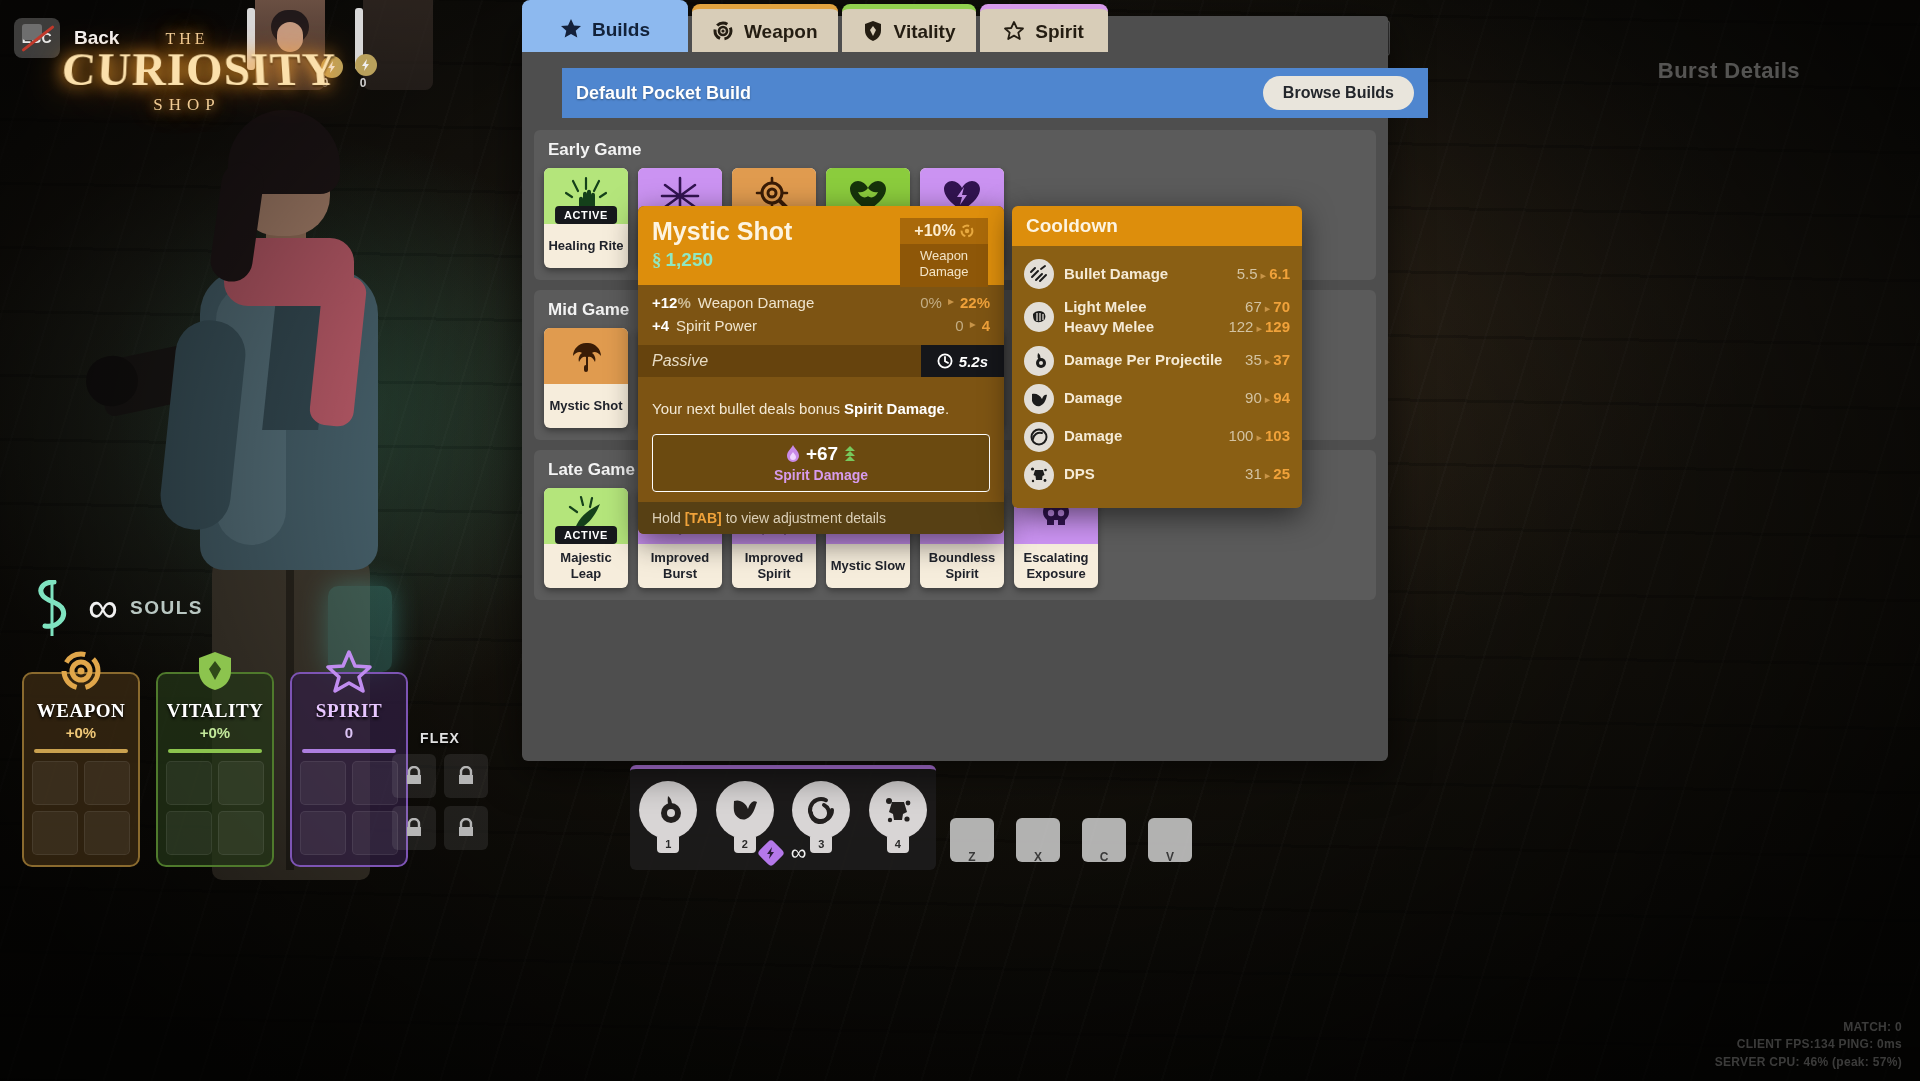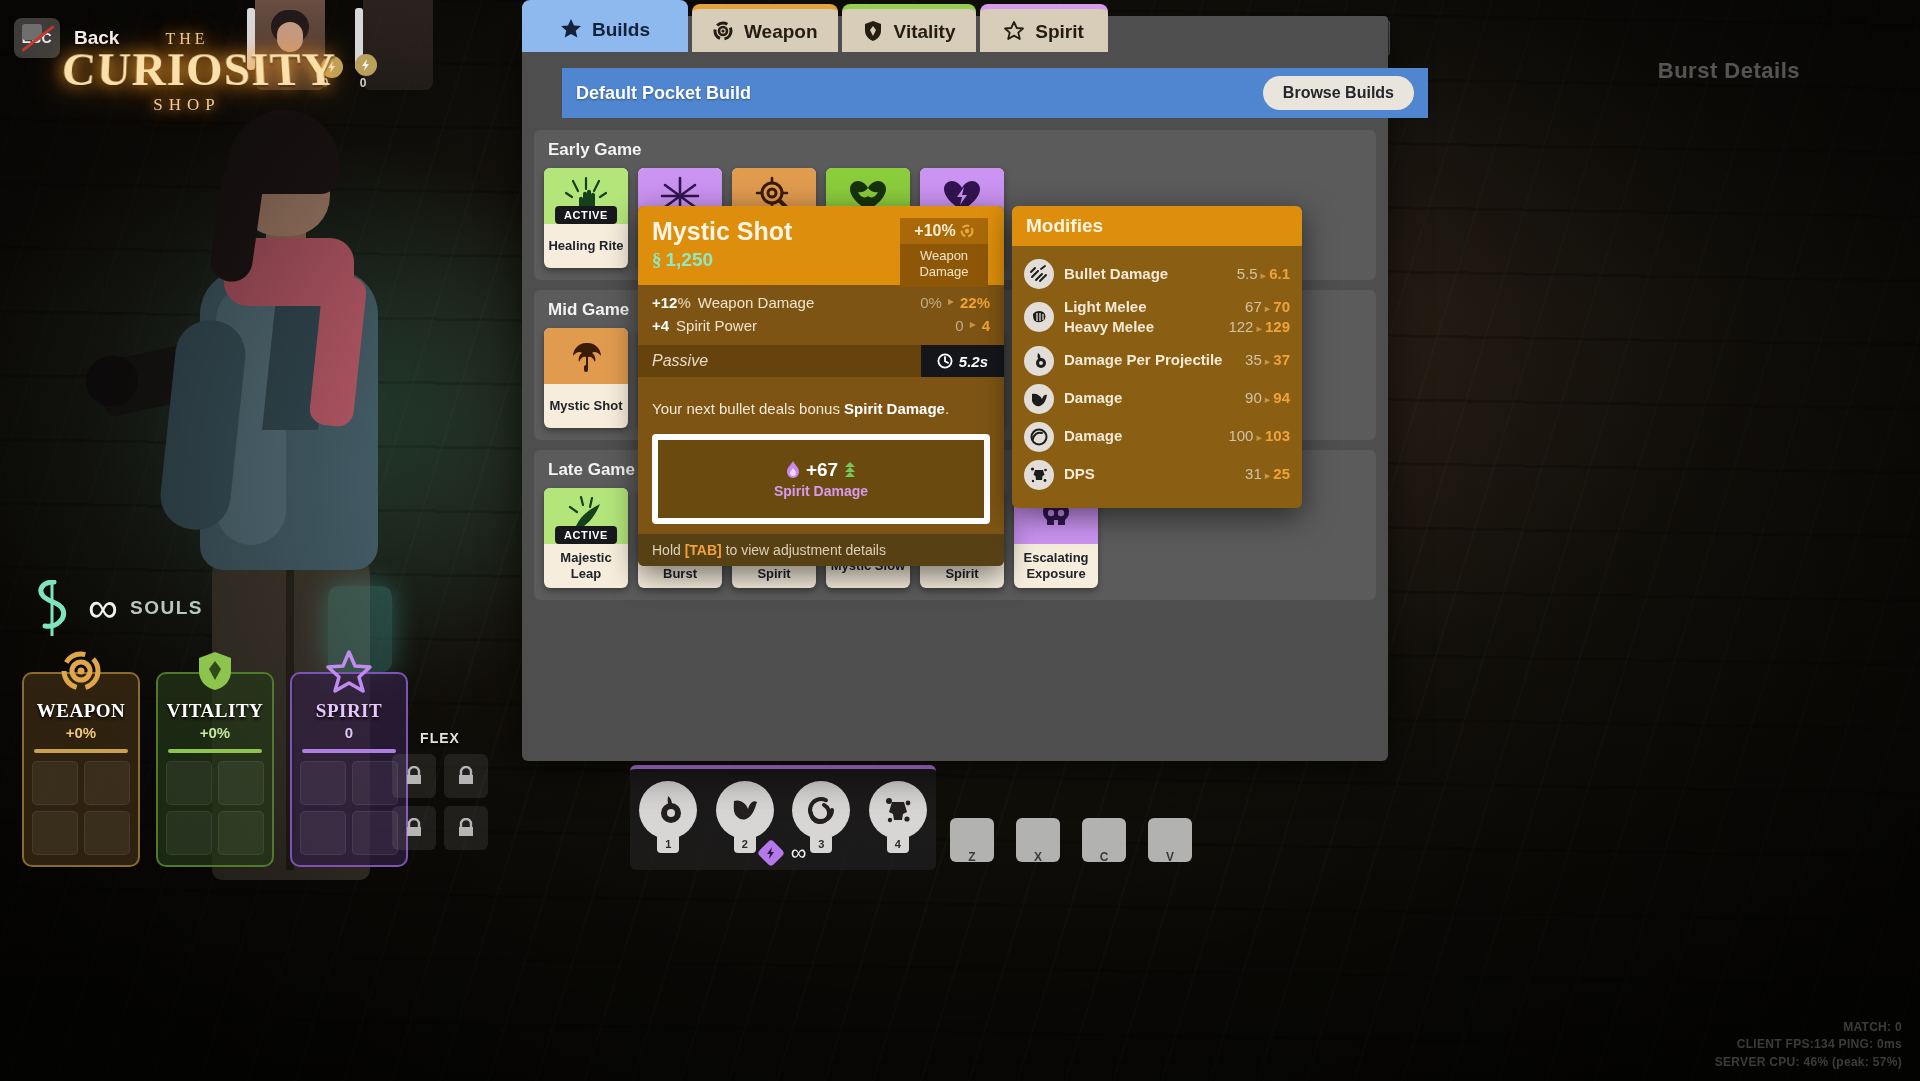--- a/index.html
+++ b/index.html
@@ -255,22 +255,22 @@
     background:#66430d; padding:7px 14px; font-size:16px; font-style:italic; color:#e8dcc4;
     position:relative; display:flex; align-items:center;
   }
   .tt-cd {
     position:absolute; right:0; top:0; height:100%; background:#15161a;
     display:flex; align-items:center; gap:6px; padding:0 16px; color:#fff; font-size:15px; font-weight:bold;
   }
   .tt-desc { background:#7d5413; padding:22px 14px 6px; font-size:15px; color:#f2e8d4; line-height:1.35;}
   .tt-desc b { color:#fff; }
   .tt-box {
-    margin:8px 14px 10px; background:#6b4a10; border:6px solid #ffffff; border-radius:4px;
-    padding:19px; text-align:center;
+    margin:8px 14px 10px; background:#6b4a10; border:1px solid #ffffff; border-radius:4px;
+    padding:8px; text-align:center;
   }
   .tt-box .v { font-size:19px; font-weight:bold; color:#fff; display:flex; align-items:center; justify-content:center; gap:6px;}
   .tt-box .l { font-size:14px; font-weight:bold; color:#d79bec; margin-top:2px; }
   .tt-foot { background:#574014; padding:8px 14px; font-size:14px; color:#dcd0b8; }
   .tt-foot b { color:#f0a23a; }
 
   
   .modifies {
     position:absolute; left:1012px; top:206px; width:290px;
     border-radius:6px; overflow:hidden; box-shadow:0 8px 30px rgba(0,0,0,.55);
@@ -854,21 +854,21 @@
       </div>
       <div class="l">Spirit Damage</div>
     </div>
 
     <div class="tt-foot">
       <span>Hold </span><b>[TAB]</b><span> to view adjustment details</span>
     </div>
   </div>
 
   <div class="modifies">
-    <div class="mod-head">Modifies</div>
+    <div class="mod-head">Cooldown</div>
     <div class="mod-body">
 
       <div class="mod-row">
         <div class="mod-ic">
           <svg width="20" height="20" viewBox="0 0 20 20">
               <g stroke="#1c1c1c" stroke-width="2" stroke-linecap="round">
                 <path d="M3 13 9 7M7 16l6-6M11 17l6-6M2 8l4-4M12 5l4-3"></path>
               </g>
             </svg>
         </div>

